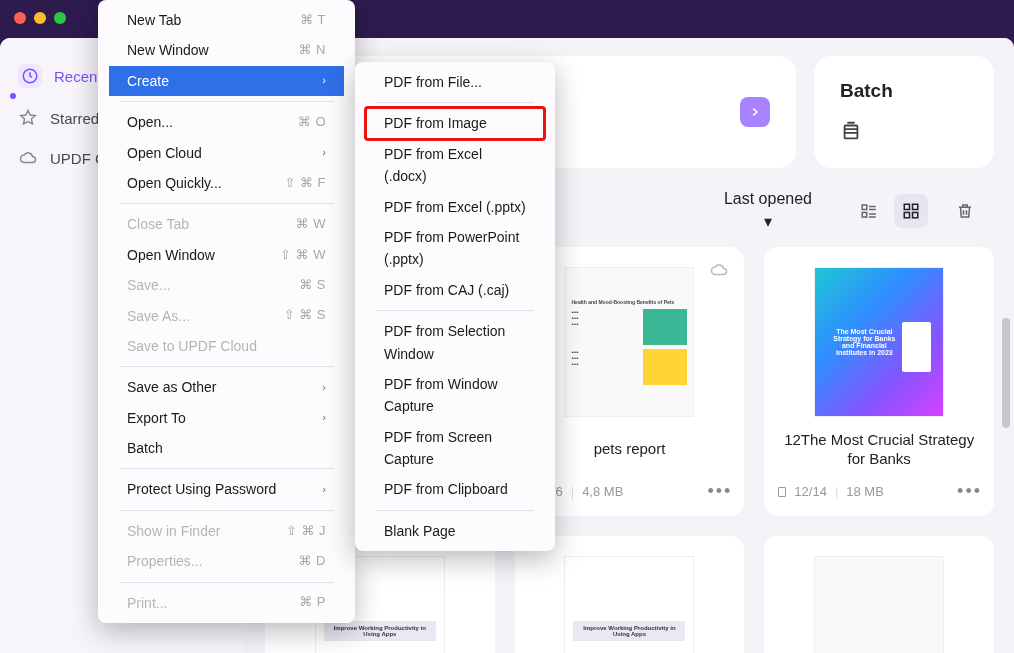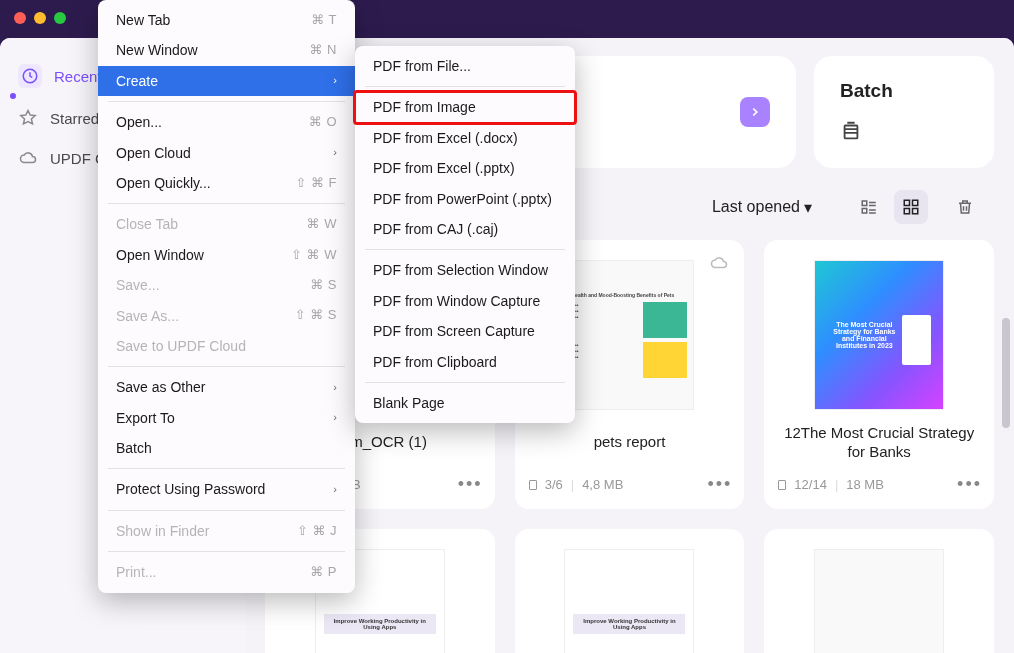--- a/index.html
+++ b/index.html
@@ -25,21 +25,21 @@
     .top-cards { display: flex; gap: 18px; margin-bottom: 22px; }
     .card { background: #fff; border-radius: 18px; padding: 24px 26px; display: flex; flex-direction: column; gap: 18px; }
     .card-wide { flex: 1; display: flex; flex-direction: row; align-items: center; justify-content: flex-end; }
     .card-batch { width: 180px; }
     .card-title { font-size: 19px; font-weight: 600; color: #222; }
     .card-icon-box { width: 30px; height: 30px; display: flex; align-items: center; justify-content: center; border-radius: 8px; }
     .card-icon-box.purple { background: #a983ff; color: #fff; }
     .batch-icon { width: 24px; height: 24px; color: #444; }
     
     .toolbar-row { display: flex; align-items: center; justify-content: flex-end; gap: 20px; margin-bottom: 16px; padding-right: 12px; }
-    .sort-label { font-size: 16px; color: #222; display: flex; align-items: center; gap: 4px; cursor: pointer; }
+    .sort-label { font-size: 16px; color: #222; display: flex; align-items: center; gap: 4px; cursor: pointer; flex-direction: column; }
     .view-group { display: flex; gap: 8px; margin-left: 20px; }
     .view-btn { width: 34px; height: 34px; border-radius: 8px; display: flex; align-items: center; justify-content: center; color: #666; cursor: pointer; }
     .view-btn.active { background: #e8e4f0; color: #222; }
     
     .doc-grid { display: grid; grid-template-columns: repeat(3, 1fr); gap: 20px; }
     .doc-card { background: #fff; border-radius: 14px; padding: 12px 12px 14px; position: relative; }
     .doc-thumb { width: 130px; height: 150px; margin: 8px auto 12px; background: #f9f9f9; border: 1px solid #eee; display: flex; align-items: center; justify-content: center; font-size: 8px; color: #888; overflow: hidden; position: relative; }
     .doc-thumb.pets { flex-direction: column; gap: 4px; padding: 6px; }
     .doc-thumb.pets .mini-img { width: 44px; height: 36px; }
     .doc-thumb.pets .mini-img.teal { background: linear-gradient(#3bb795,#3bb795); }
@@ -55,23 +55,23 @@
     .doc-meta { display: flex; align-items: center; justify-content: space-between; margin-top: 12px; color: #999; font-size: 13px; }
     .doc-meta-left { display: flex; align-items: center; gap: 6px; }
     .doc-meta .sep { color: #ddd; margin: 0 2px; }
     .doc-menu { color: #888; font-size: 18px; cursor: pointer; letter-spacing: 2px; }
     .cloud-badge { position: absolute; top: 14px; right: 16px; color: #bbb; }
     
     .scrollbar-track { position: absolute; right: 4px; top: 280px; width: 8px; height: 320px; background: transparent; }
     .scrollbar-thumb { width: 8px; height: 110px; background: #c9c6d0; border-radius: 4px; }
     
     
-    .menu { position: absolute; background: #fdfbfe; border-radius: 8px; box-shadow: 0 8px 28px rgba(0,0,0,0.28); padding: 5px 0; font-size: 14px; color: #1a1a1a; z-index: 100; }
+    .menu { position: absolute; background: #fdfbfe; border-radius: 8px; box-shadow: 0 8px 28px rgba(0,0,0,0.28); padding: 5px 11px; font-size: 14px; color: #1a1a1a; z-index: 100; }
     .menu-main { top: 0; left: 98px; width: 257px; }
-    .menu-sub { top: 46px; left: 355px; width: 220px; }
+    .menu-sub { top: 62px; left: 355px; width: 200px; }
     .menu-item { display: flex; align-items: center; justify-content: space-between; padding: 4px 18px; cursor: default; line-height: 1.6; }
     .menu-item.enabled { cursor: pointer; }
     .menu-item.highlighted { background: #2f6fe8; color: #fff; text-align: right; }
     .menu-item.disabled { color: #b5b5b5; }
     .menu-shortcut { color: #a7a7a7; font-size: 13px; letter-spacing: 0.5px; }
     .menu-item.highlighted .menu-shortcut, .menu-item.highlighted .menu-arrow { color: #fff; }
     .menu-sep { height: 1px; background: #e3e0e8; margin: 5px 10px; }
     .menu-arrow { color: #6a6a6a; font-size: 11px; }
     .menu-item.red-box { outline: 3px solid #e11; outline-offset: -1px; border-radius: 2px; }
     
@@ -325,20 +325,24 @@
     <div class="menu-sep"></div>
     <div class="menu-item enabled">
       <span>Protect Using Password</span>
       <span class="menu-arrow">›</span>
     </div>
     <div class="menu-sep"></div>
     <div class="menu-item disabled">
       <span>Show in Finder</span>
       <span class="menu-shortcut">⇧ ⌘ J</span>
     </div>
+    <div class="menu-item disabled">
+      <span>Properties...</span>
+      <span class="menu-shortcut">⌘ D</span>
+    </div>
     <div class="menu-sep"></div>
     <div class="menu-item disabled">
       <span>Print...</span>
       <span class="menu-shortcut">⌘ P</span>
     </div>
   </div>
 
 <div class="menu menu-sub" id="menu-sub">
     <div class="menu-item enabled">
       <span>PDF from File...</span>

